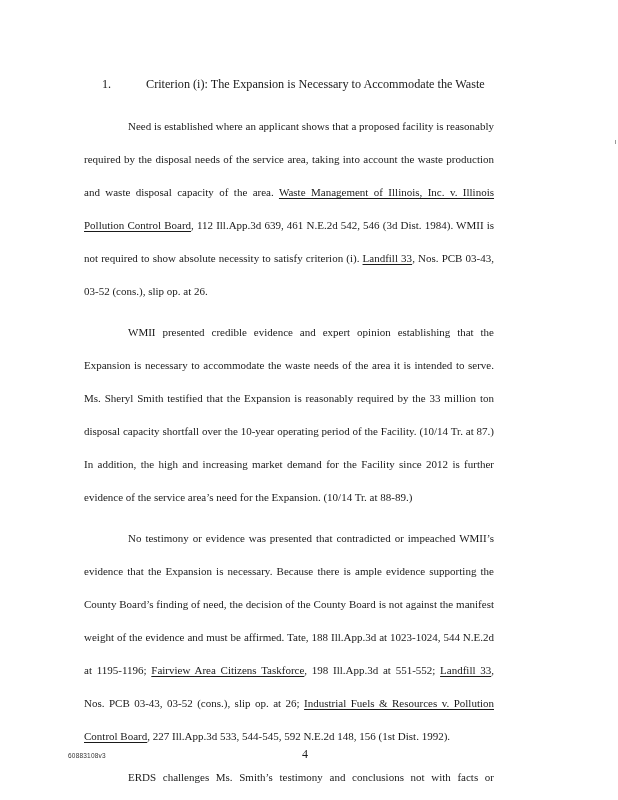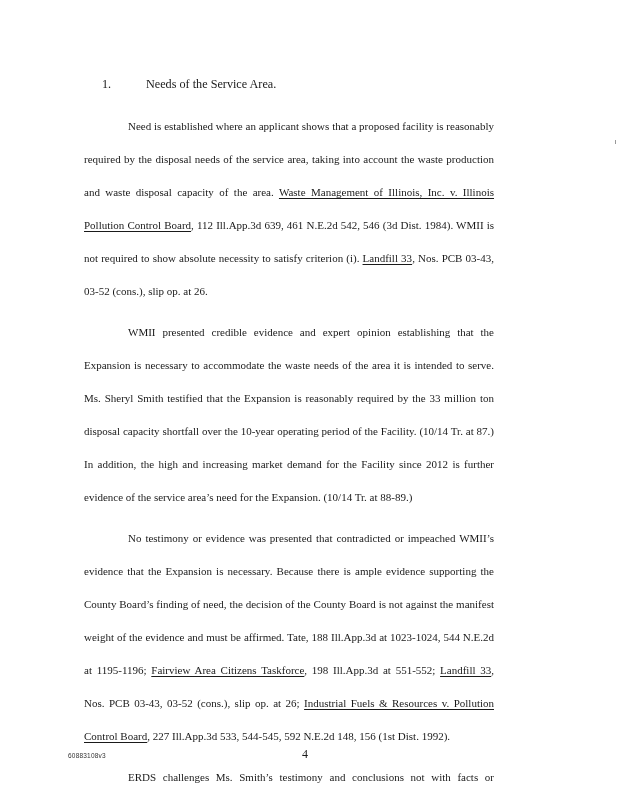--- a/index.html
+++ b/index.html
@@ -84,21 +84,21 @@
     }
   </style>
 </head>
 <body>
 
 <div class="page">
 
   <div class="heading">
     <span class="num">1.</span>
     <div class="title">
-      <div>Needs of the Service Area.</div>
+      <div>Criterion (i): The Expansion is Necessary to Accommodate the Waste</div>
     </div>
   </div>
 
   <div class="body-text" id="p1">
     <p class="para"><span>Need is established where an applicant shows that a proposed facility is reasonably required by the disposal needs of the service area, taking into account the waste production and waste disposal capacity of the area.  </span><span class="u">Waste Management of Illinois, Inc. v. Illinois Pollution Control Board</span><span>, 112 Ill.App.3d 639, 461 N.E.2d 542, 546 (3d Dist. 1984).  WMII is not required to show absolute necessity to satisfy criterion (i).  </span><span class="u">Landfill 33</span><span>, Nos. PCB 03-43, 03-52 (cons.), slip op. at 26.</span></p>
     <p class="para"><span>WMII presented credible evidence and expert opinion establishing that the Expansion is necessary to accommodate the waste needs of the area it is intended to serve.  Ms. Sheryl Smith testified that the Expansion is reasonably required by the 33 million ton disposal capacity shortfall over the 10-year operating period of the Facility. (10/14 Tr. at 87.)  In addition, the high and increasing market demand for the Facility since 2012 is further evidence of the service area’s need for the Expansion. (10/14 Tr. at 88-89.)</span></p>
     <p class="para"><span>No testimony or evidence was presented that contradicted or impeached WMII’s evidence that the Expansion is necessary.  Because there is ample evidence supporting the County Board’s finding of need, the decision of the County Board is not against the manifest weight of the evidence and must be affirmed.  Tate, 188 Ill.App.3d at 1023-1024, 544 N.E.2d at 1195-1196; </span><span class="u">Fairview Area Citizens Taskforce</span><span>, 198 Ill.App.3d at 551-552; </span><span class="u">Landfill 33</span><span>, Nos. PCB 03-43, 03-52 (cons.), slip op. at 26; </span><span class="u">Industrial Fuels &amp; Resources v. Pollution Control Board</span><span>, 227 Ill.App.3d 533, 544-545, 592 N.E.2d 148, 156 (1st Dist. 1992).</span></p>
     <p class="para"><span>ERDS challenges Ms. Smith’s testimony and conclusions not with facts or evidence, but by attacking her credibility.  ERDS contends that her waste generation rates and disposal capacity analysis are speculative, and that the former are overstated must the latter is understated.  (ERDS</span></p>
   </div>
 

